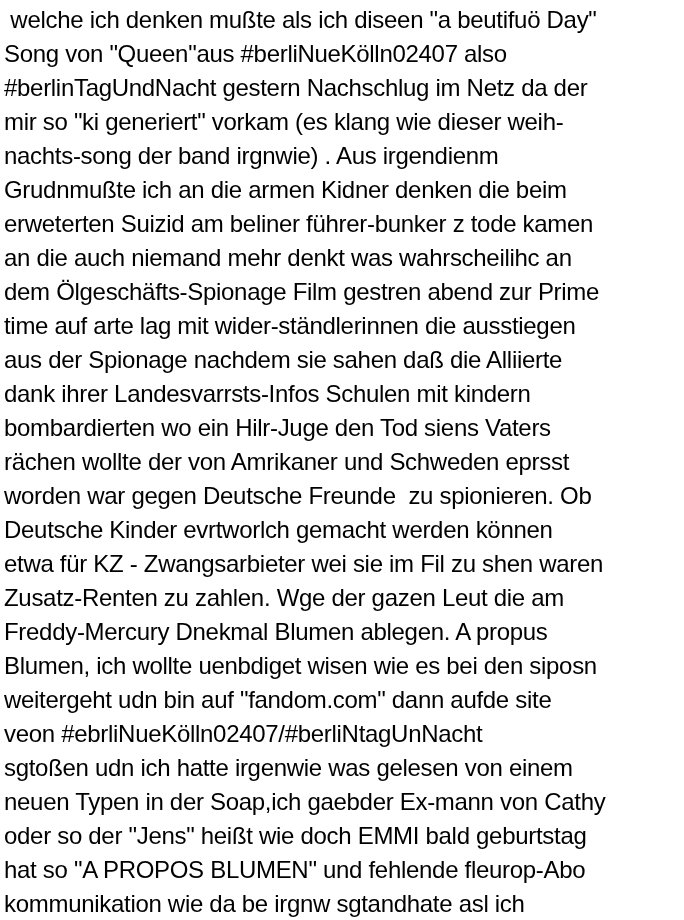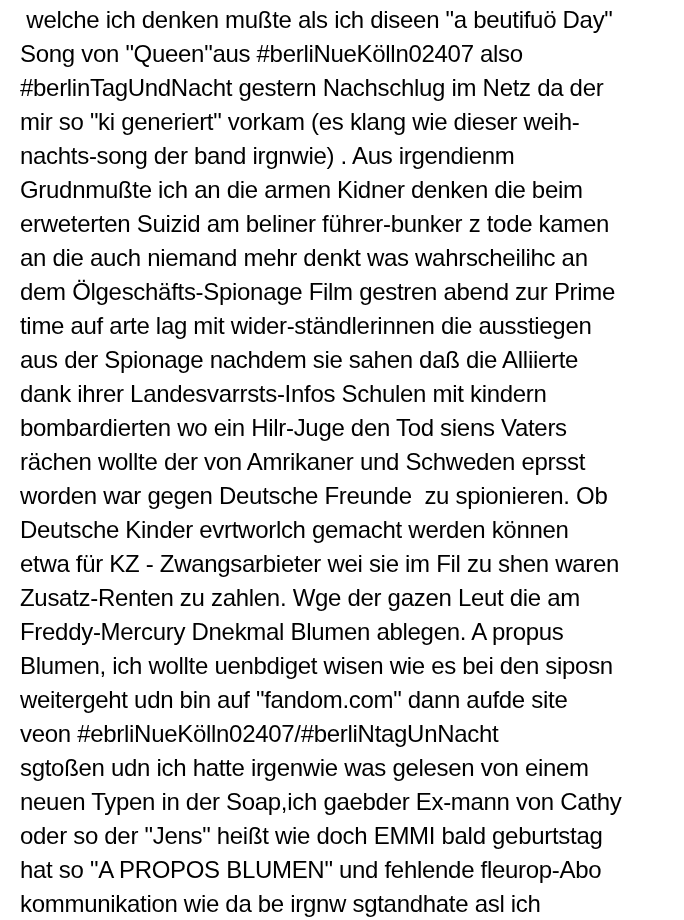--- a/index.html
+++ b/index.html
@@ -11,21 +11,21 @@
     width: 684px;
     height: 920px;
     overflow: hidden;
     font-family: "Liberation Sans", "DejaVu Sans", sans-serif;
   }
   .page {
     width: 684px;
     height: 920px;
     background: #ffffff;
     box-sizing: border-box;
-    padding: 3px 0 0 20px;
+    padding: 3px 0 0 4px;
   }
   .doc-text {
     margin: 0;
     color: #000000;
     font-size: 24px;
     line-height: 34px;
     letter-spacing: -0.3px;
     white-space: pre;        
     overflow: hidden;
   }

